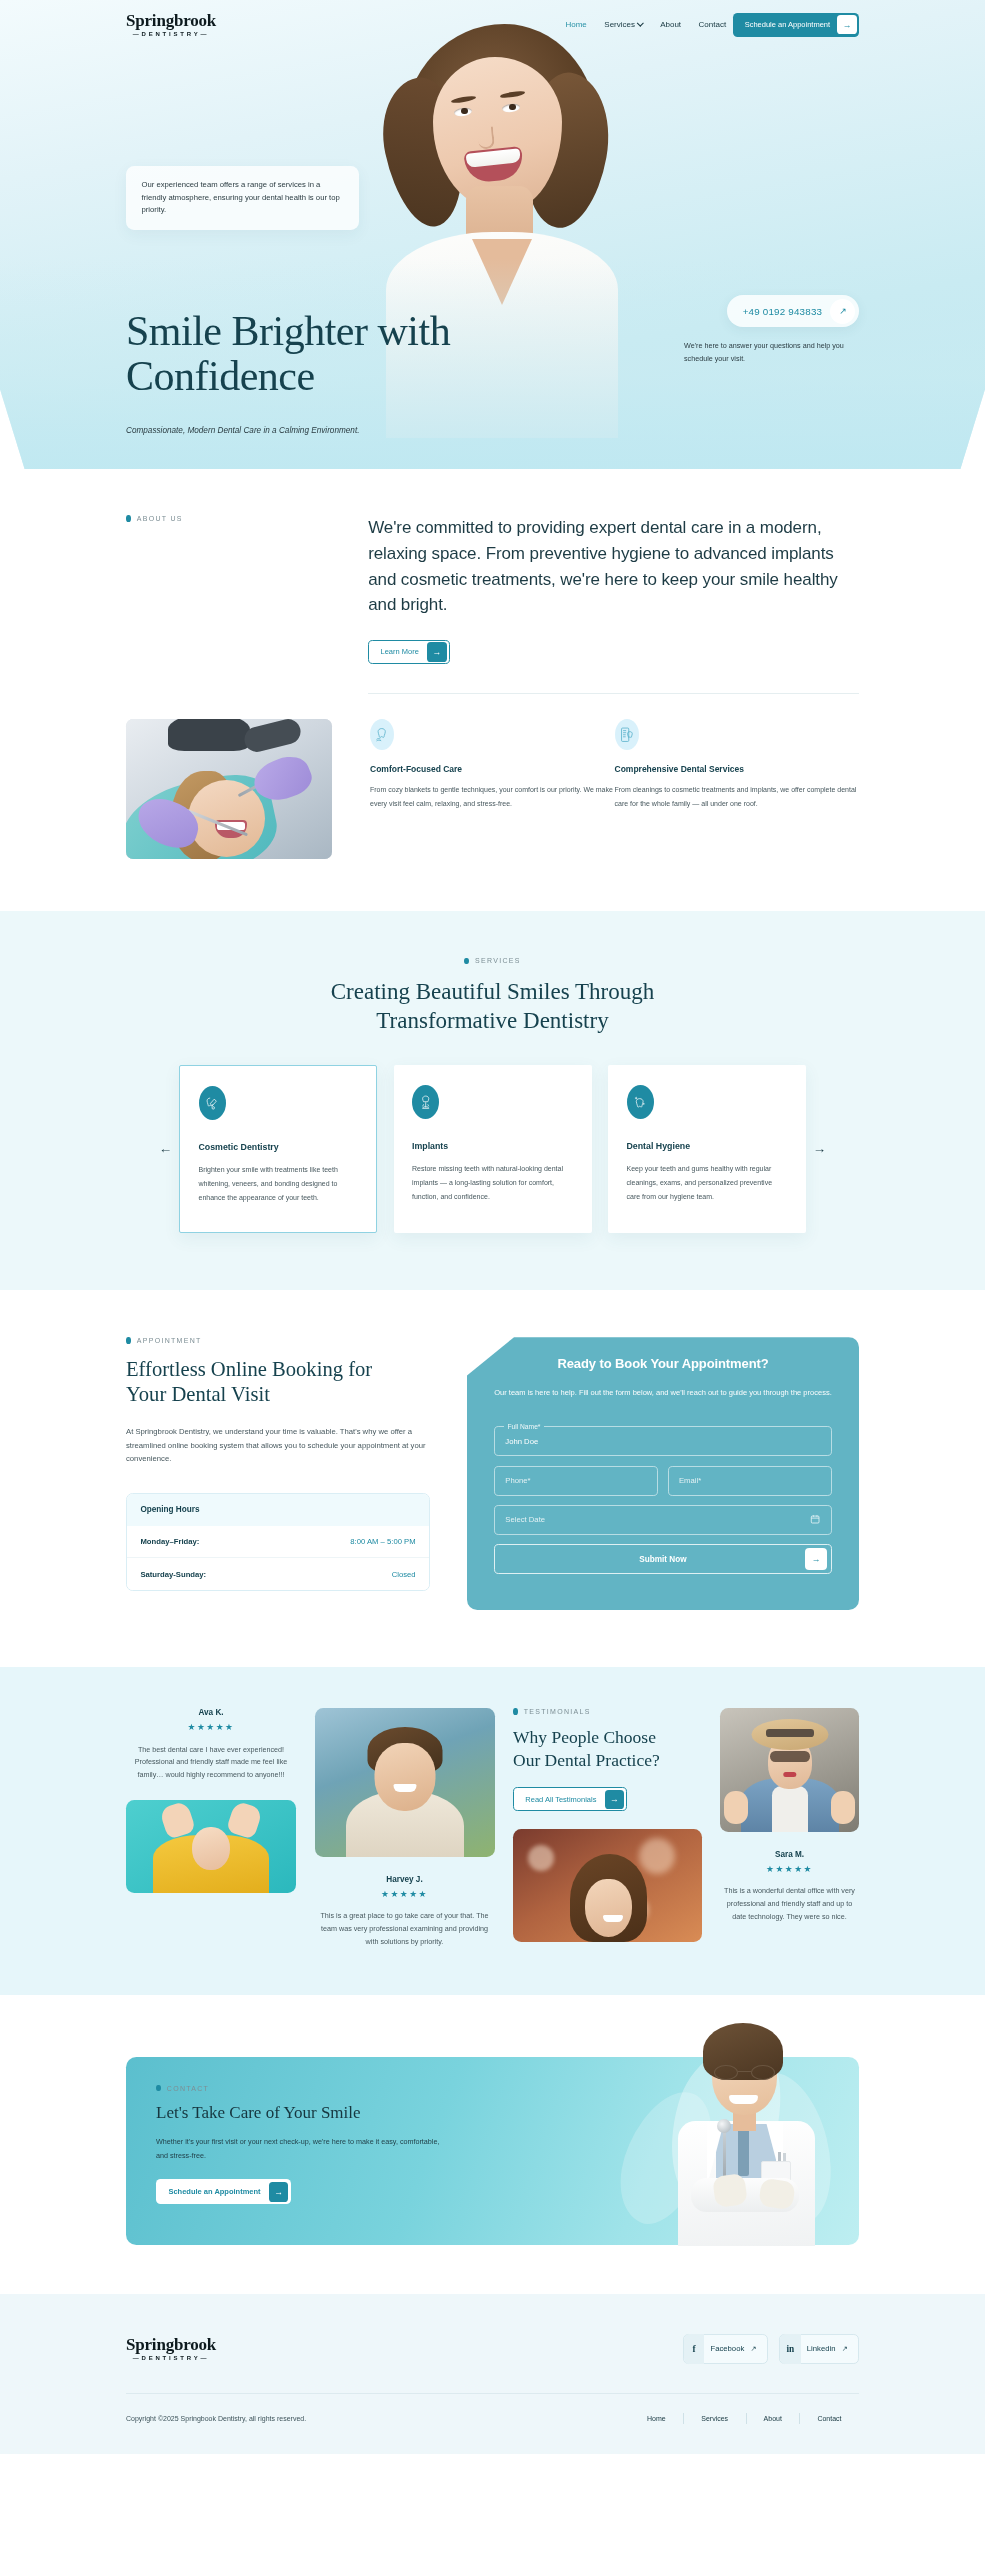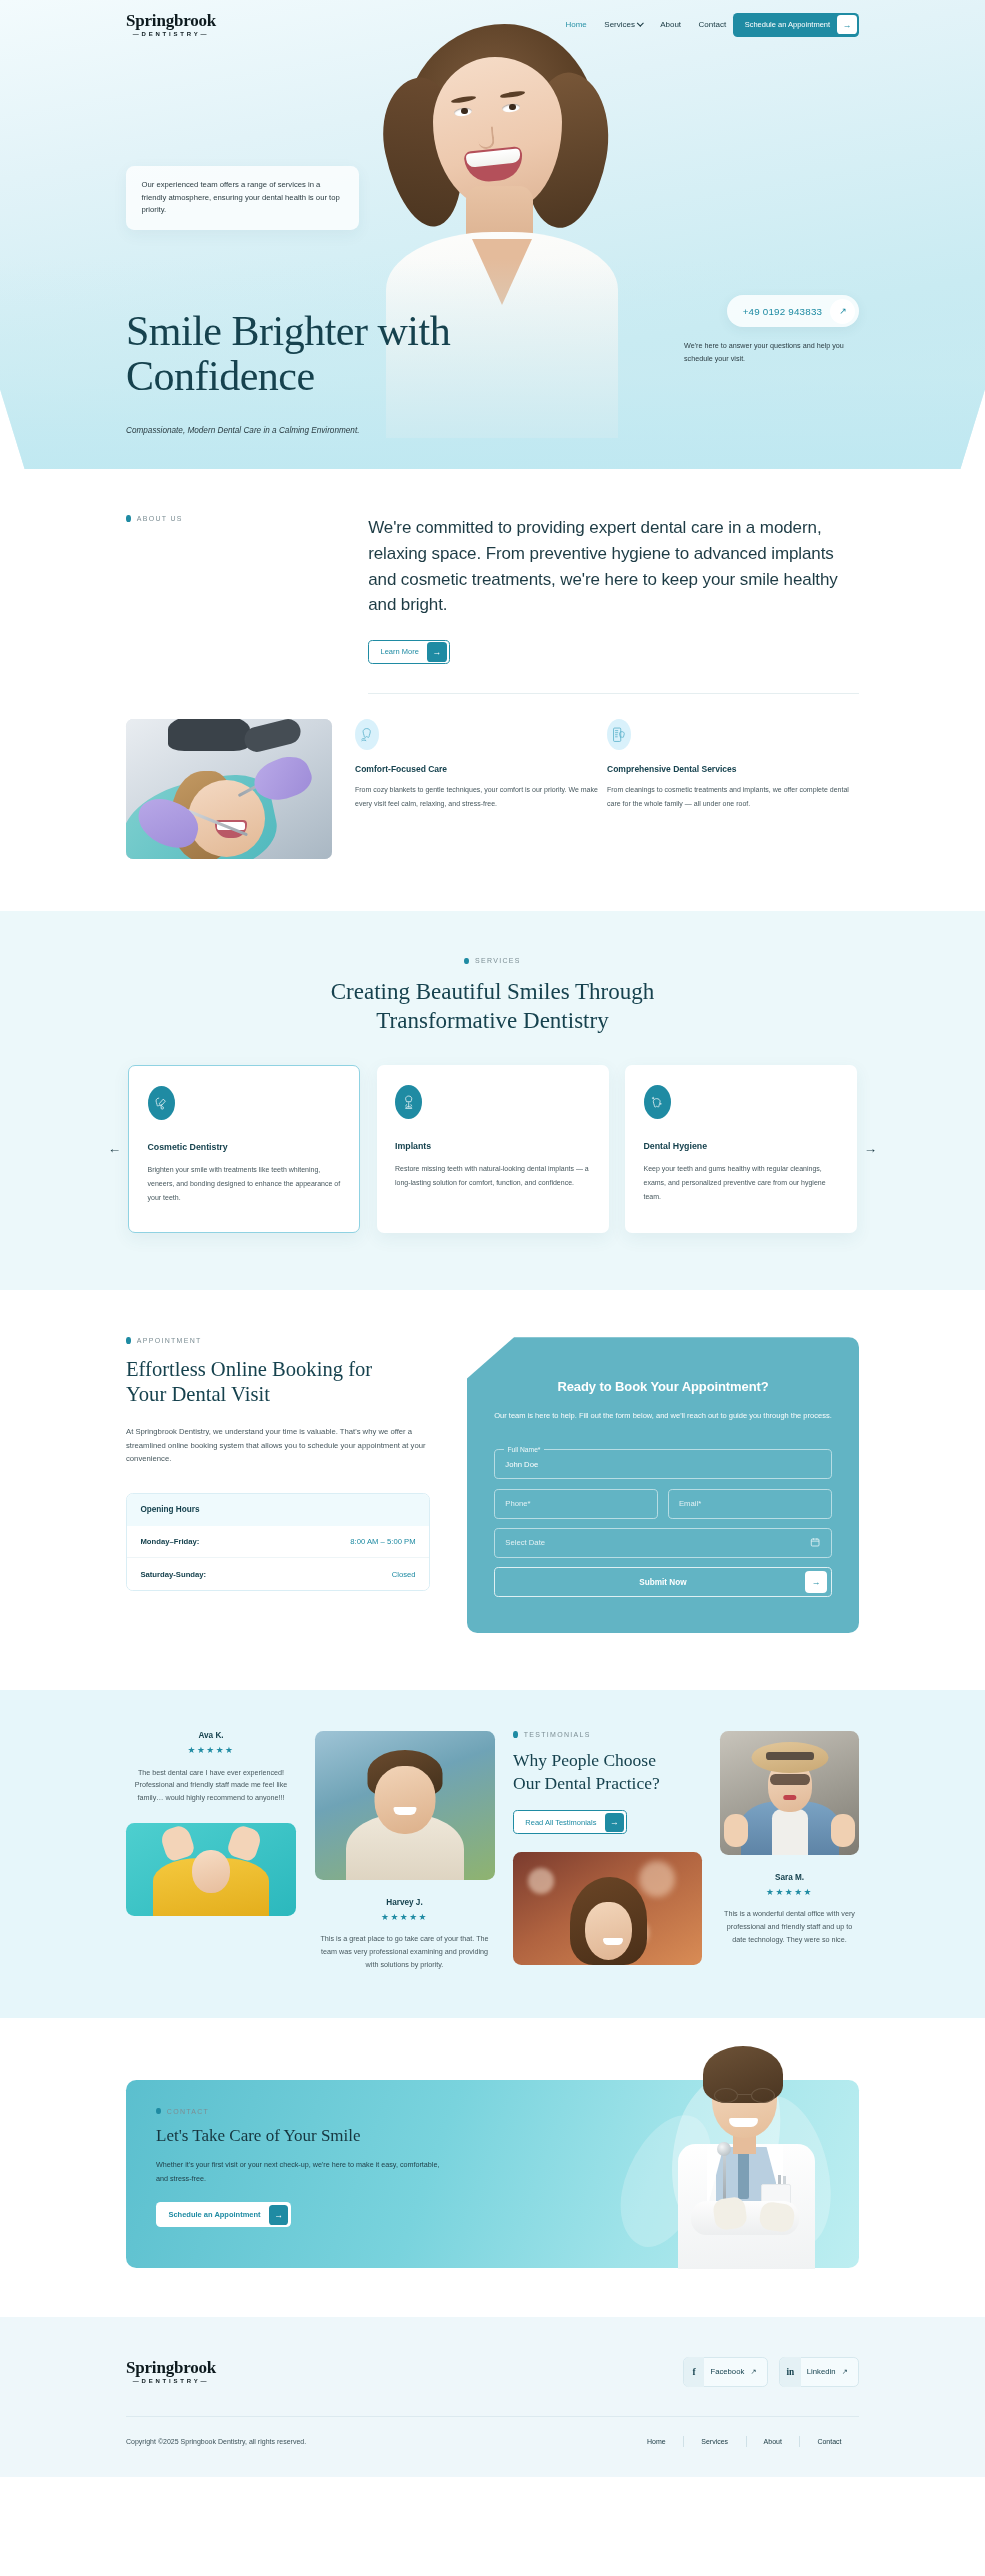--- a/index.html
+++ b/index.html
@@ -208,21 +208,21 @@
   .fi-hairA { position: absolute; left: 45px; top: 52px; width: 62px; height: 90px; background: linear-gradient(150deg,#c49a63,#9a7342); border-radius: 60% 40% 45% 55%; }
   .fi-mouth { position: absolute; left: 89px; top: 101px; width: 32px; height: 17.5px; background: #b95866; border-radius: 4.1px 4.1px 13.4px 13.4px; }
   .fi-teeth { position: absolute; left: 91px; top: 103px; width: 28px; height: 7.2px; background: #fff; border-radius: 2.6px; }
   .fi-glove1 { position: absolute; left: 11.3px; top: 82px; width: 62px; height: 44px; background: linear-gradient(140deg,#b9a9e8,#9e8cd8); border-radius: 46% 54% 40% 60%; transform: rotate(18deg); }
   .fi-glove2 { position: absolute; left: 128px; top: 40px; width: 57px; height: 40px; background: linear-gradient(140deg,#b9a9e8,#9e8cd8); border-radius: 50% 50% 40% 60%; transform: rotate(-22deg); }
   .fi-tool1 { position: absolute; left: 57px; top: 102px; width: 67px; height: 2.6px; background: linear-gradient(90deg,#d6dade,#9aa3ab); transform: rotate(22deg); border-radius: 1.5px; }
   .fi-tool2 { position: absolute; left: 109px; top: 62px; width: 57px; height: 2.6px; background: linear-gradient(90deg,#9aa3ab,#d6dade); transform: rotate(-28deg); border-radius: 1.5px; }
   .fi-lamp { position: absolute; left: 42px; top: -4.1px; width: 82px; height: 36px; background: #3a4249; border-radius: 40% 40% 20% 20%; }
   .fi-lamp2 { position: absolute; left: 118px; top: 3.1px; width: 57px; height: 25px; background: #454d54; border-radius: 13.4px; transform: rotate(-14deg); }
 
-  .feat-cards { display: flex; flex: 1; padding-left: 23px; }
+  .feat-cards { display: flex; flex: 1; padding-left: 38px; }
   .feat-card { flex: 1; }
   .feat-icon {
     width: 24px; height: 31px; border-radius: 50%; background: #d9f1fb;
     display: flex; align-items: center; justify-content: center; margin-bottom: 13.4px;
   }
   .feat-icon svg { display: block; }
   .feat-title { font-size: 8.5px; font-weight: 700; color: #16424e; margin-bottom: 9.3px; }
   .feat-text { font-size: 7px; line-height: 1.95; color: #47585e; }
 
   
@@ -233,21 +233,21 @@
     font-family: "Liberation Serif", serif; font-size: 23px; line-height: 1.28;
     color: #16424e; margin-top: 12.4px; font-weight: 400;
   }
   .svc-wrap { display: flex; align-items: center; justify-content: center; margin-top: 29px; gap: 0; }
   .svc-arrow {
     width: 27px; height: 27px; display: flex; align-items: center; justify-content: center;
     color: #1b3a44; font-size: 13.4px; cursor: pointer; flex: none;
   }
   .svc-cards { display: flex; gap: 16.5px; }
   .svc-card {
-    width: 232px; background: #fff; border-radius: 7px; padding: 20.6px 18.5px 27px;
+    width: 198px; background: #fff; border-radius: 2px; padding: 20.6px 18.5px 27px;
     box-shadow: 0 5.2px 17.5px rgba(40,100,120,.07);
   }
   .svc-card.active { border: 0.8px solid #8fd2e2; }
   .svc-icon {
     width: 27px; height: 34px; border-radius: 50%; background: #1f8ba3;
     display: flex; align-items: center; justify-content: center; margin-bottom: 21.6px;
   }
   .svc-title { font-size: 8.8px; font-weight: 700; color: #16424e; margin-bottom: 11.3px; }
   .svc-text { font-size: 7px; line-height: 2.0; color: #47585e; }
 
@@ -261,21 +261,21 @@
   .appt-copy { font-size: 7.7px; line-height: 1.78; color: #47585e; margin-top: 16.5px; }
   .hours-card { margin-top: 27px; border: 0.5px solid #daeef5; border-radius: 6.7px; overflow: hidden; }
   .hours-head { background: #effafd; padding: 11.3px 13.4px; font-size: 8.2px; font-weight: 700; color: #16424e; }
   .hours-row { display: flex; justify-content: space-between; padding: 11.3px 13.4px; font-size: 7.7px; }
   .hours-row + .hours-row { border-top: 0.5px solid #eef5f7; }
   .hours-row .lbl { font-weight: 700; color: #16424e; }
   .hours-row .val { color: #1d8aa2; font-weight: 500; text-align: center; }
   .hours-body { background: #fff; }
 
   .appt-right {
-    flex: 1; background: #62b4c4; color: #fff; padding: 42px 27px 36px;
+    flex: 1; background: #62b4c4; color: #fff; padding: 19px 27px 36px;
     clip-path: polygon(0 14%, 12% 0, 100% 0, 100% 100%, 0 100%);
     border-radius: 10.3px;
   }
   .form-title { font-size: 13px; font-weight: 700; text-align: center; letter-spacing: -0.1px; }
   .form-sub { font-size: 7.5px; line-height: 1.62; text-align: center; margin-top: 16px; opacity: .97; }
   .form-body { margin-top: 27px; }
   .fld {
     position: relative; border: 0.5px solid rgba(255,255,255,.55); border-radius: 4.6px;
     height: 30px; display: flex; align-items: center; padding: 0 10.3px;
     font-size: 7.7px; color: #ffffff; margin-bottom: 9.3px; cursor: text;

